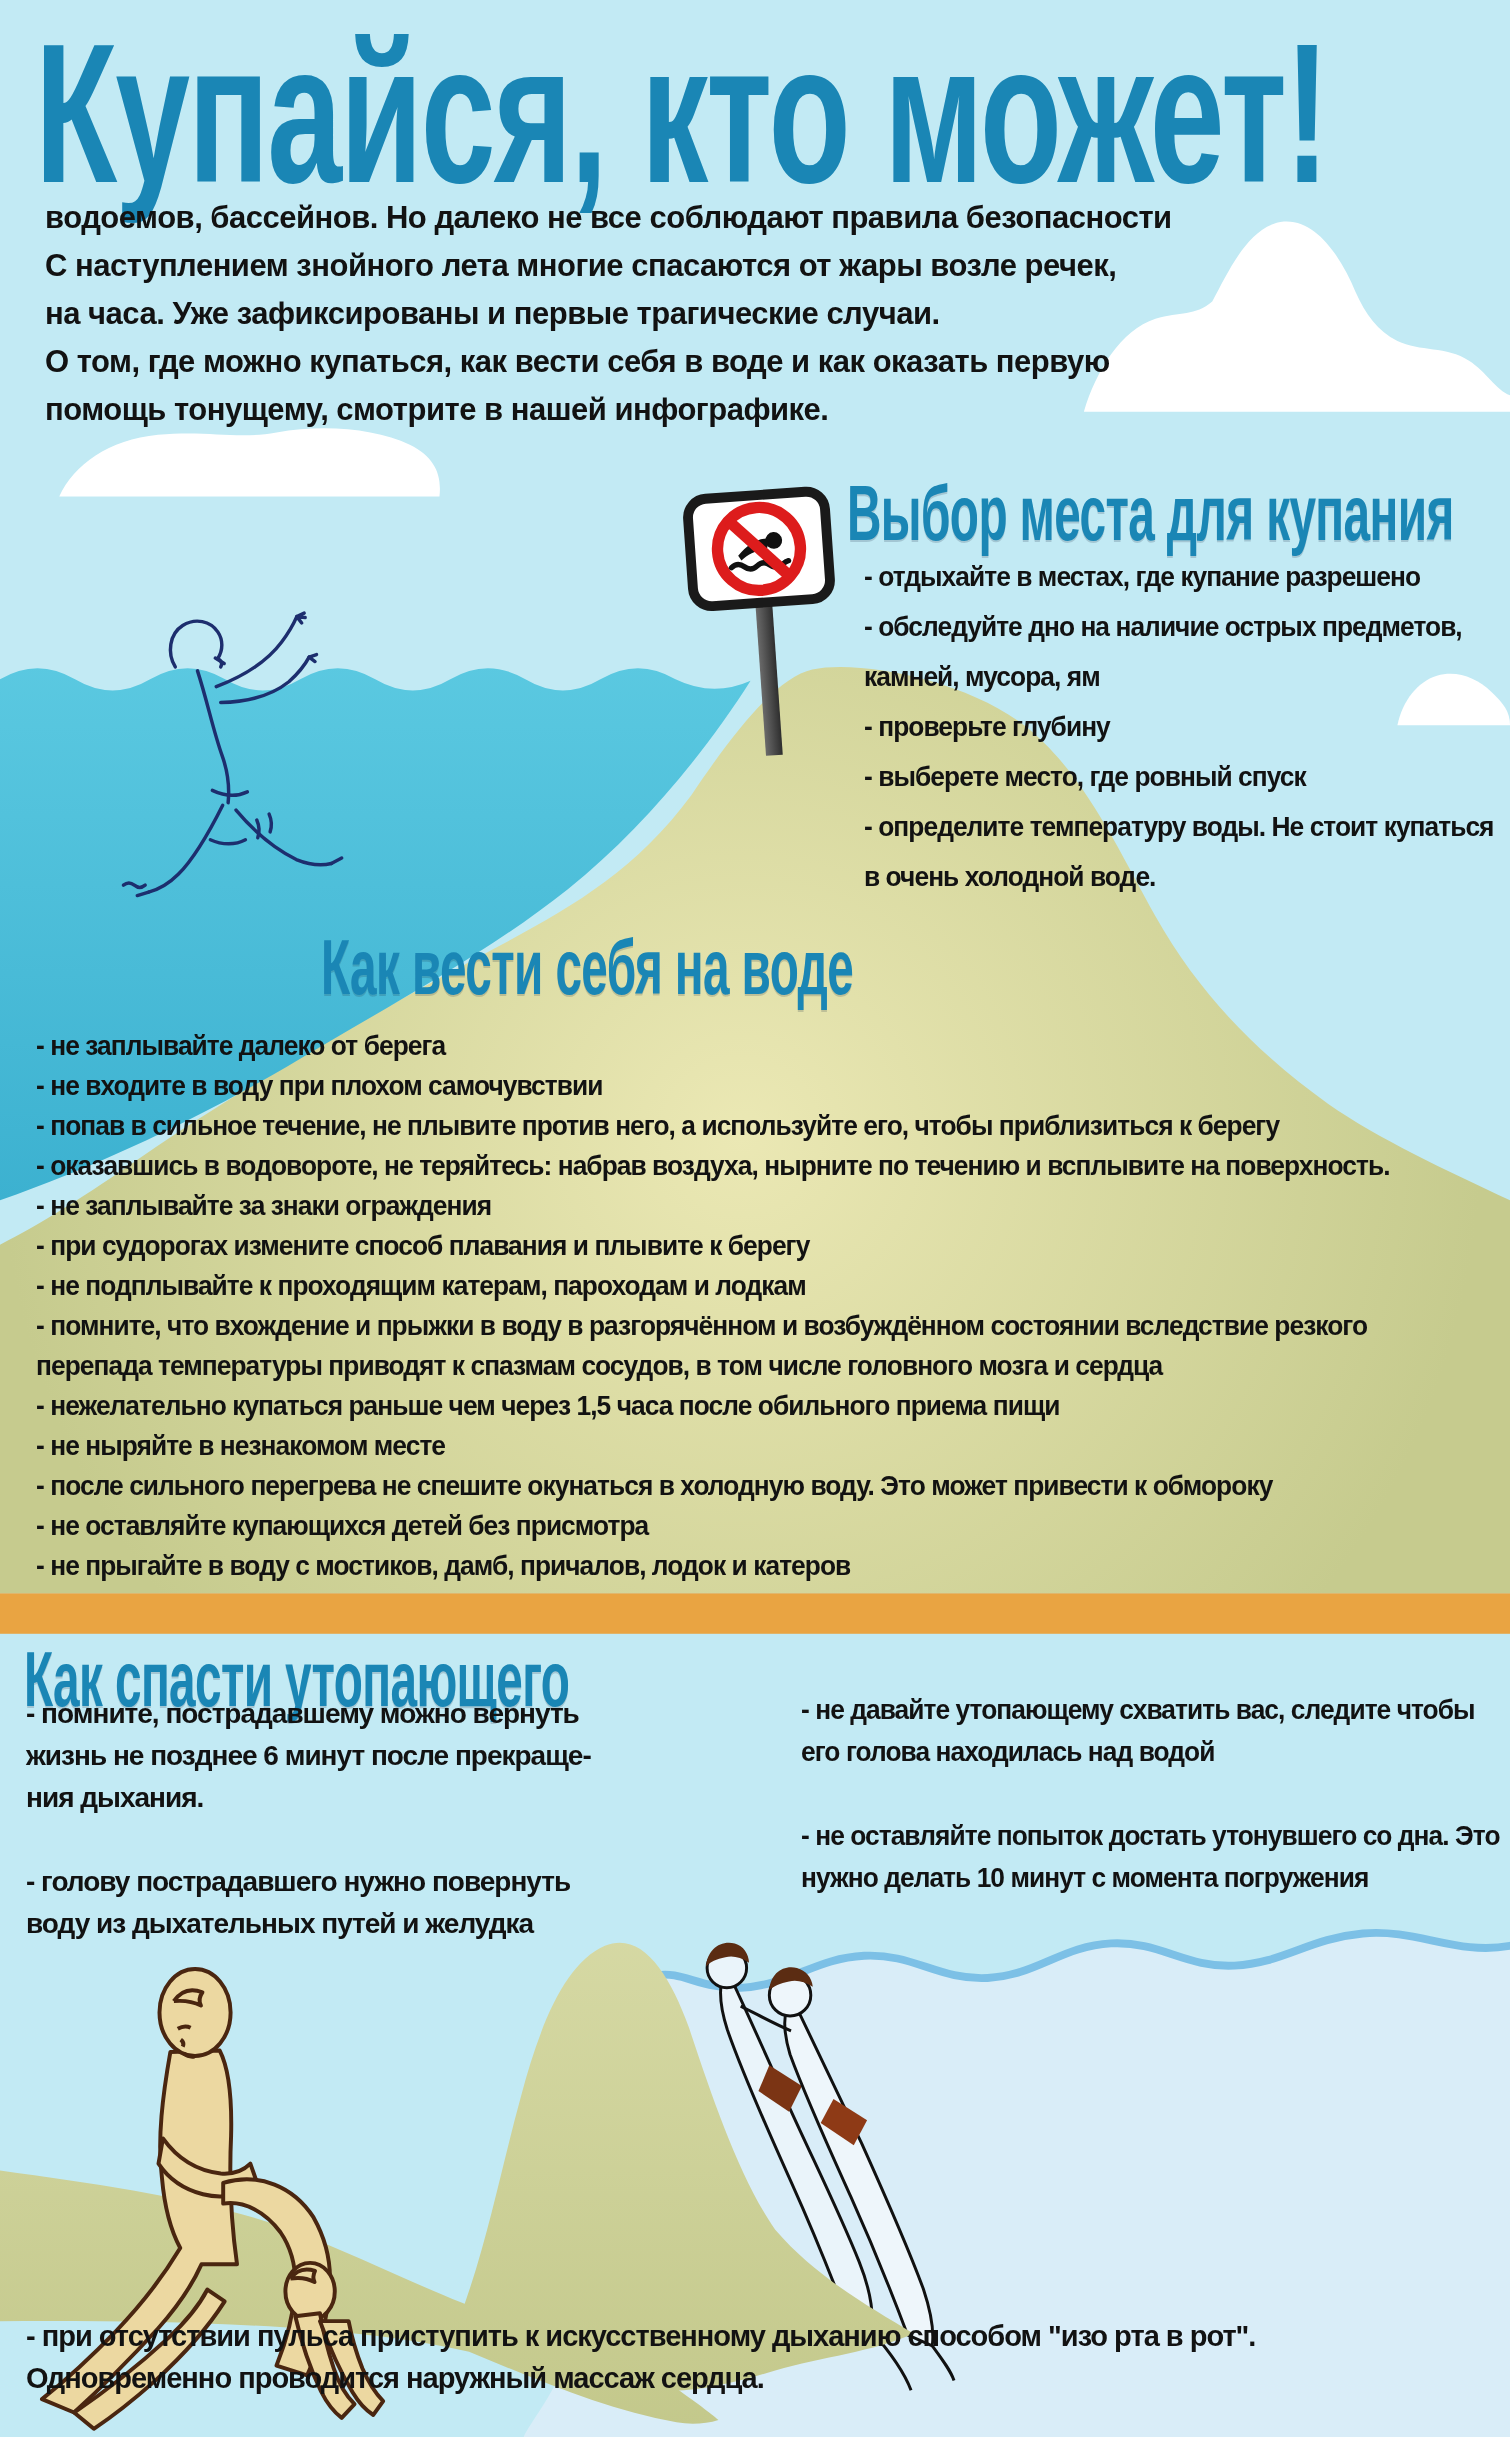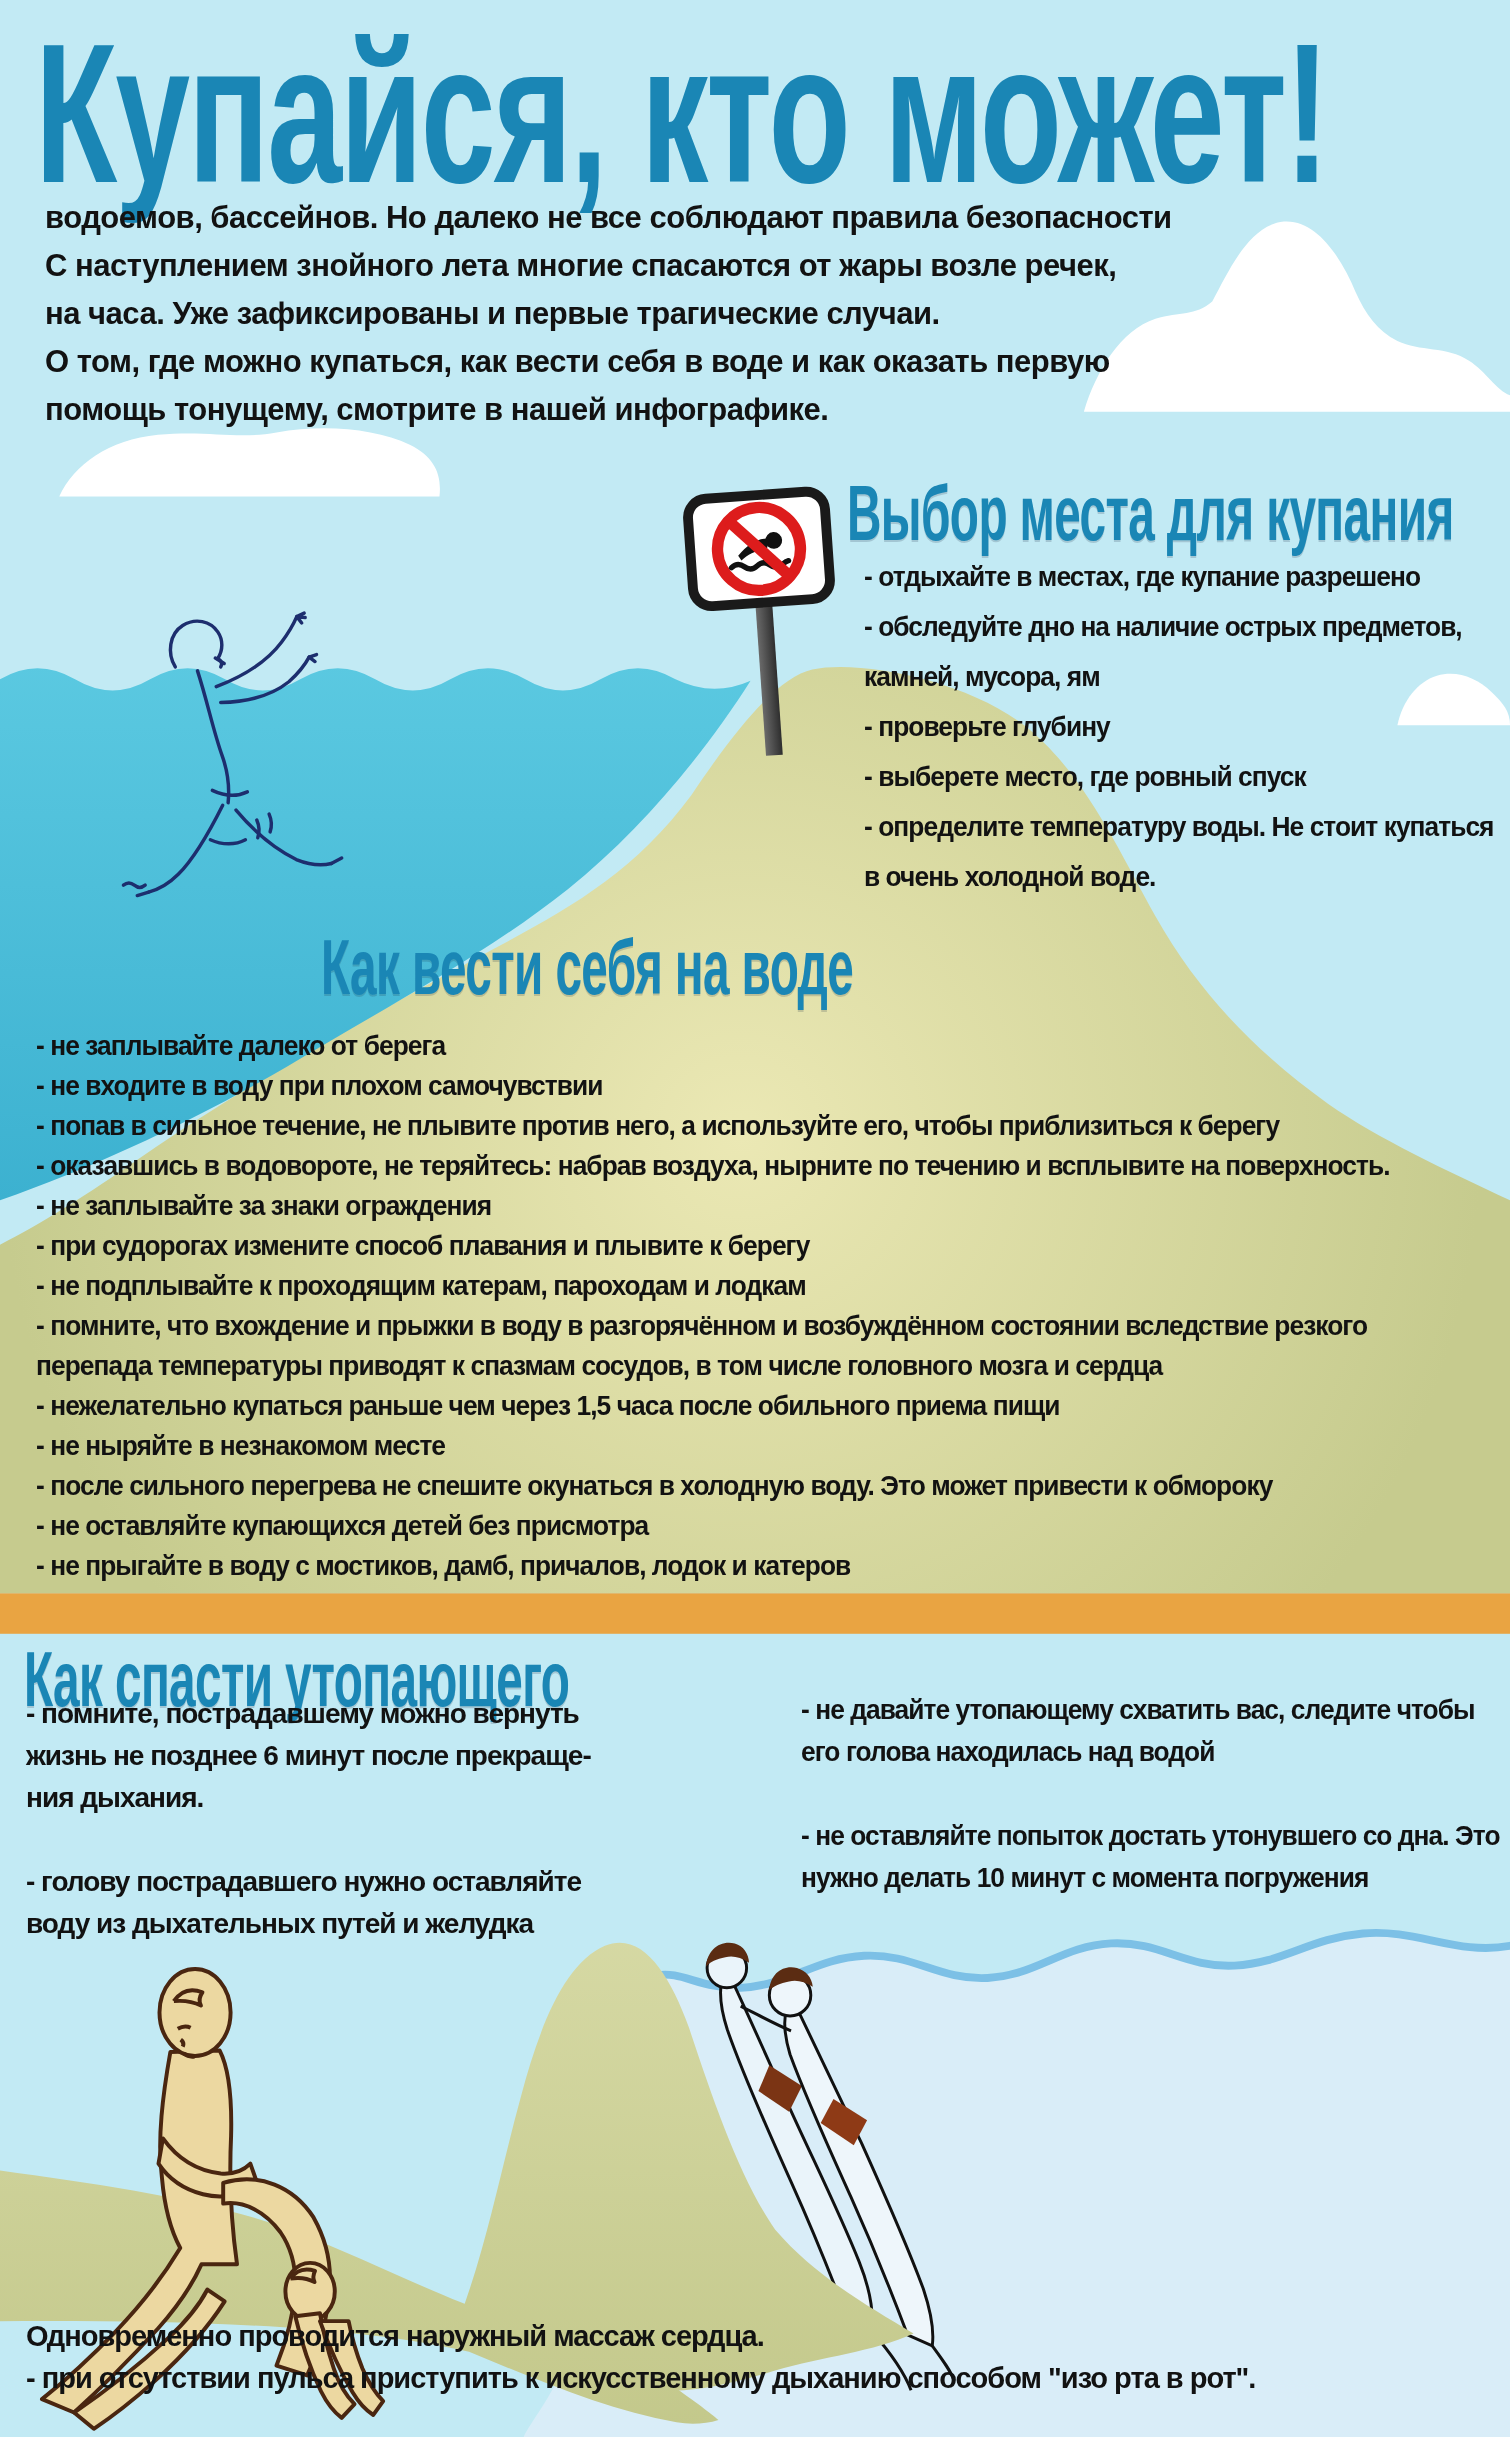--- a/index.html
+++ b/index.html
@@ -172,27 +172,27 @@
     <div class="ln">- не оставляйте купающихся детей без присмотра</div>
     <div class="ln">- не прыгайте в воду с мостиков, дамб, причалов, лодок и катеров</div>
   </div>
 
 <div class="abs heading" style="left:24px;top:1641px;">Как спасти утопающего</div>
 <div class="abs lines rescue-left" style="left:26px;top:1693px;">
     <div class="ln">- помните, пострадавшему можно вернуть</div>
     <div class="ln">жизнь не позднее 6 минут после прекраще-</div>
     <div class="ln">ния дыхания.</div>
     <div class="ln">&nbsp;</div>
-    <div class="ln">- голову пострадавшего нужно оставляйте</div>
+    <div class="ln">- голову пострадавшего нужно повернуть</div>
     <div class="ln">воду из дыхательных путей и желудка</div>
   </div>
 <div class="abs lines rescue-right" style="left:801px;top:1689px;">
     <div class="ln">- не давайте утопающему схватить вас, следите чтобы</div>
     <div class="ln">его голова находилась над водой</div>
     <div class="ln">&nbsp;</div>
     <div class="ln">- не оставляйте попыток достать утонувшего со дна. Это</div>
     <div class="ln">нужно делать 10 минут с момента погружения</div>
   </div>
 <div class="abs lines footer-list" style="left:26px;top:2315px;">
+    <div class="ln">- при отсутствии пульса приступить к искусственному дыханию способом "изо рта в рот".</div>
     <div class="ln">Одновременно проводится наружный массаж сердца.</div>
-    <div class="ln">- при отсутствии пульса приступить к искусственному дыханию способом "изо рта в рот".</div>
   </div>
 
 
 </body></html>

